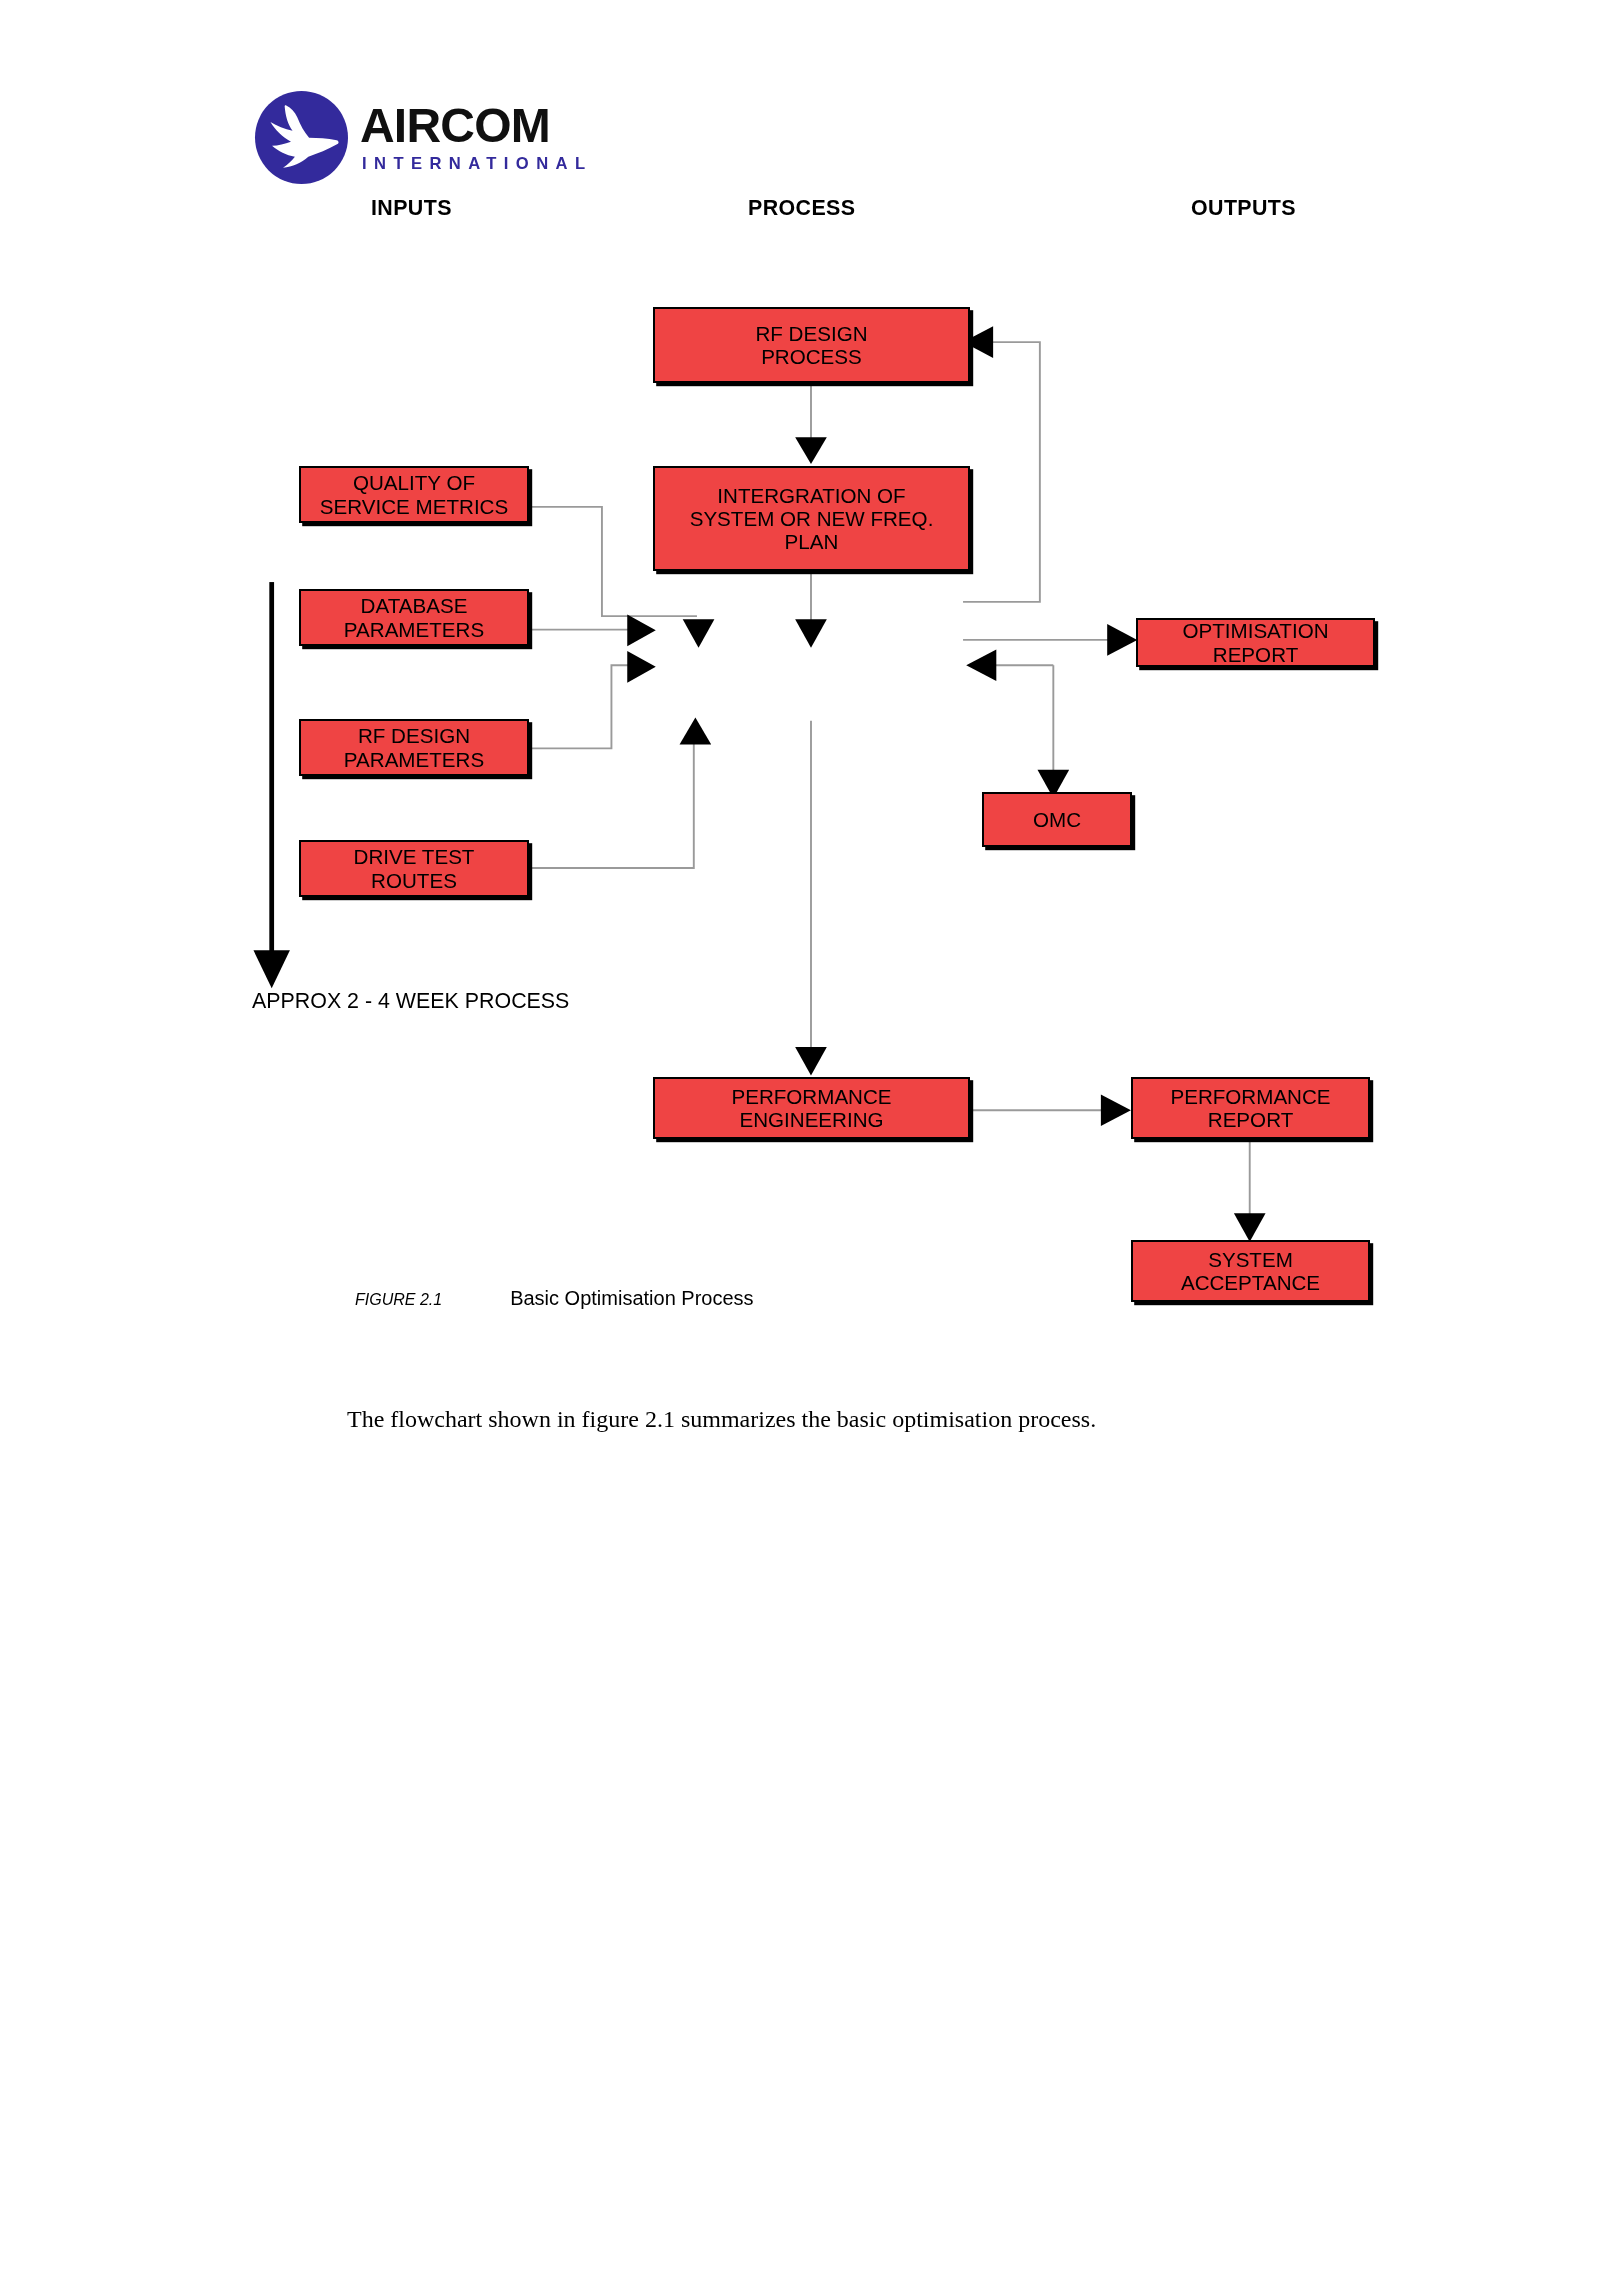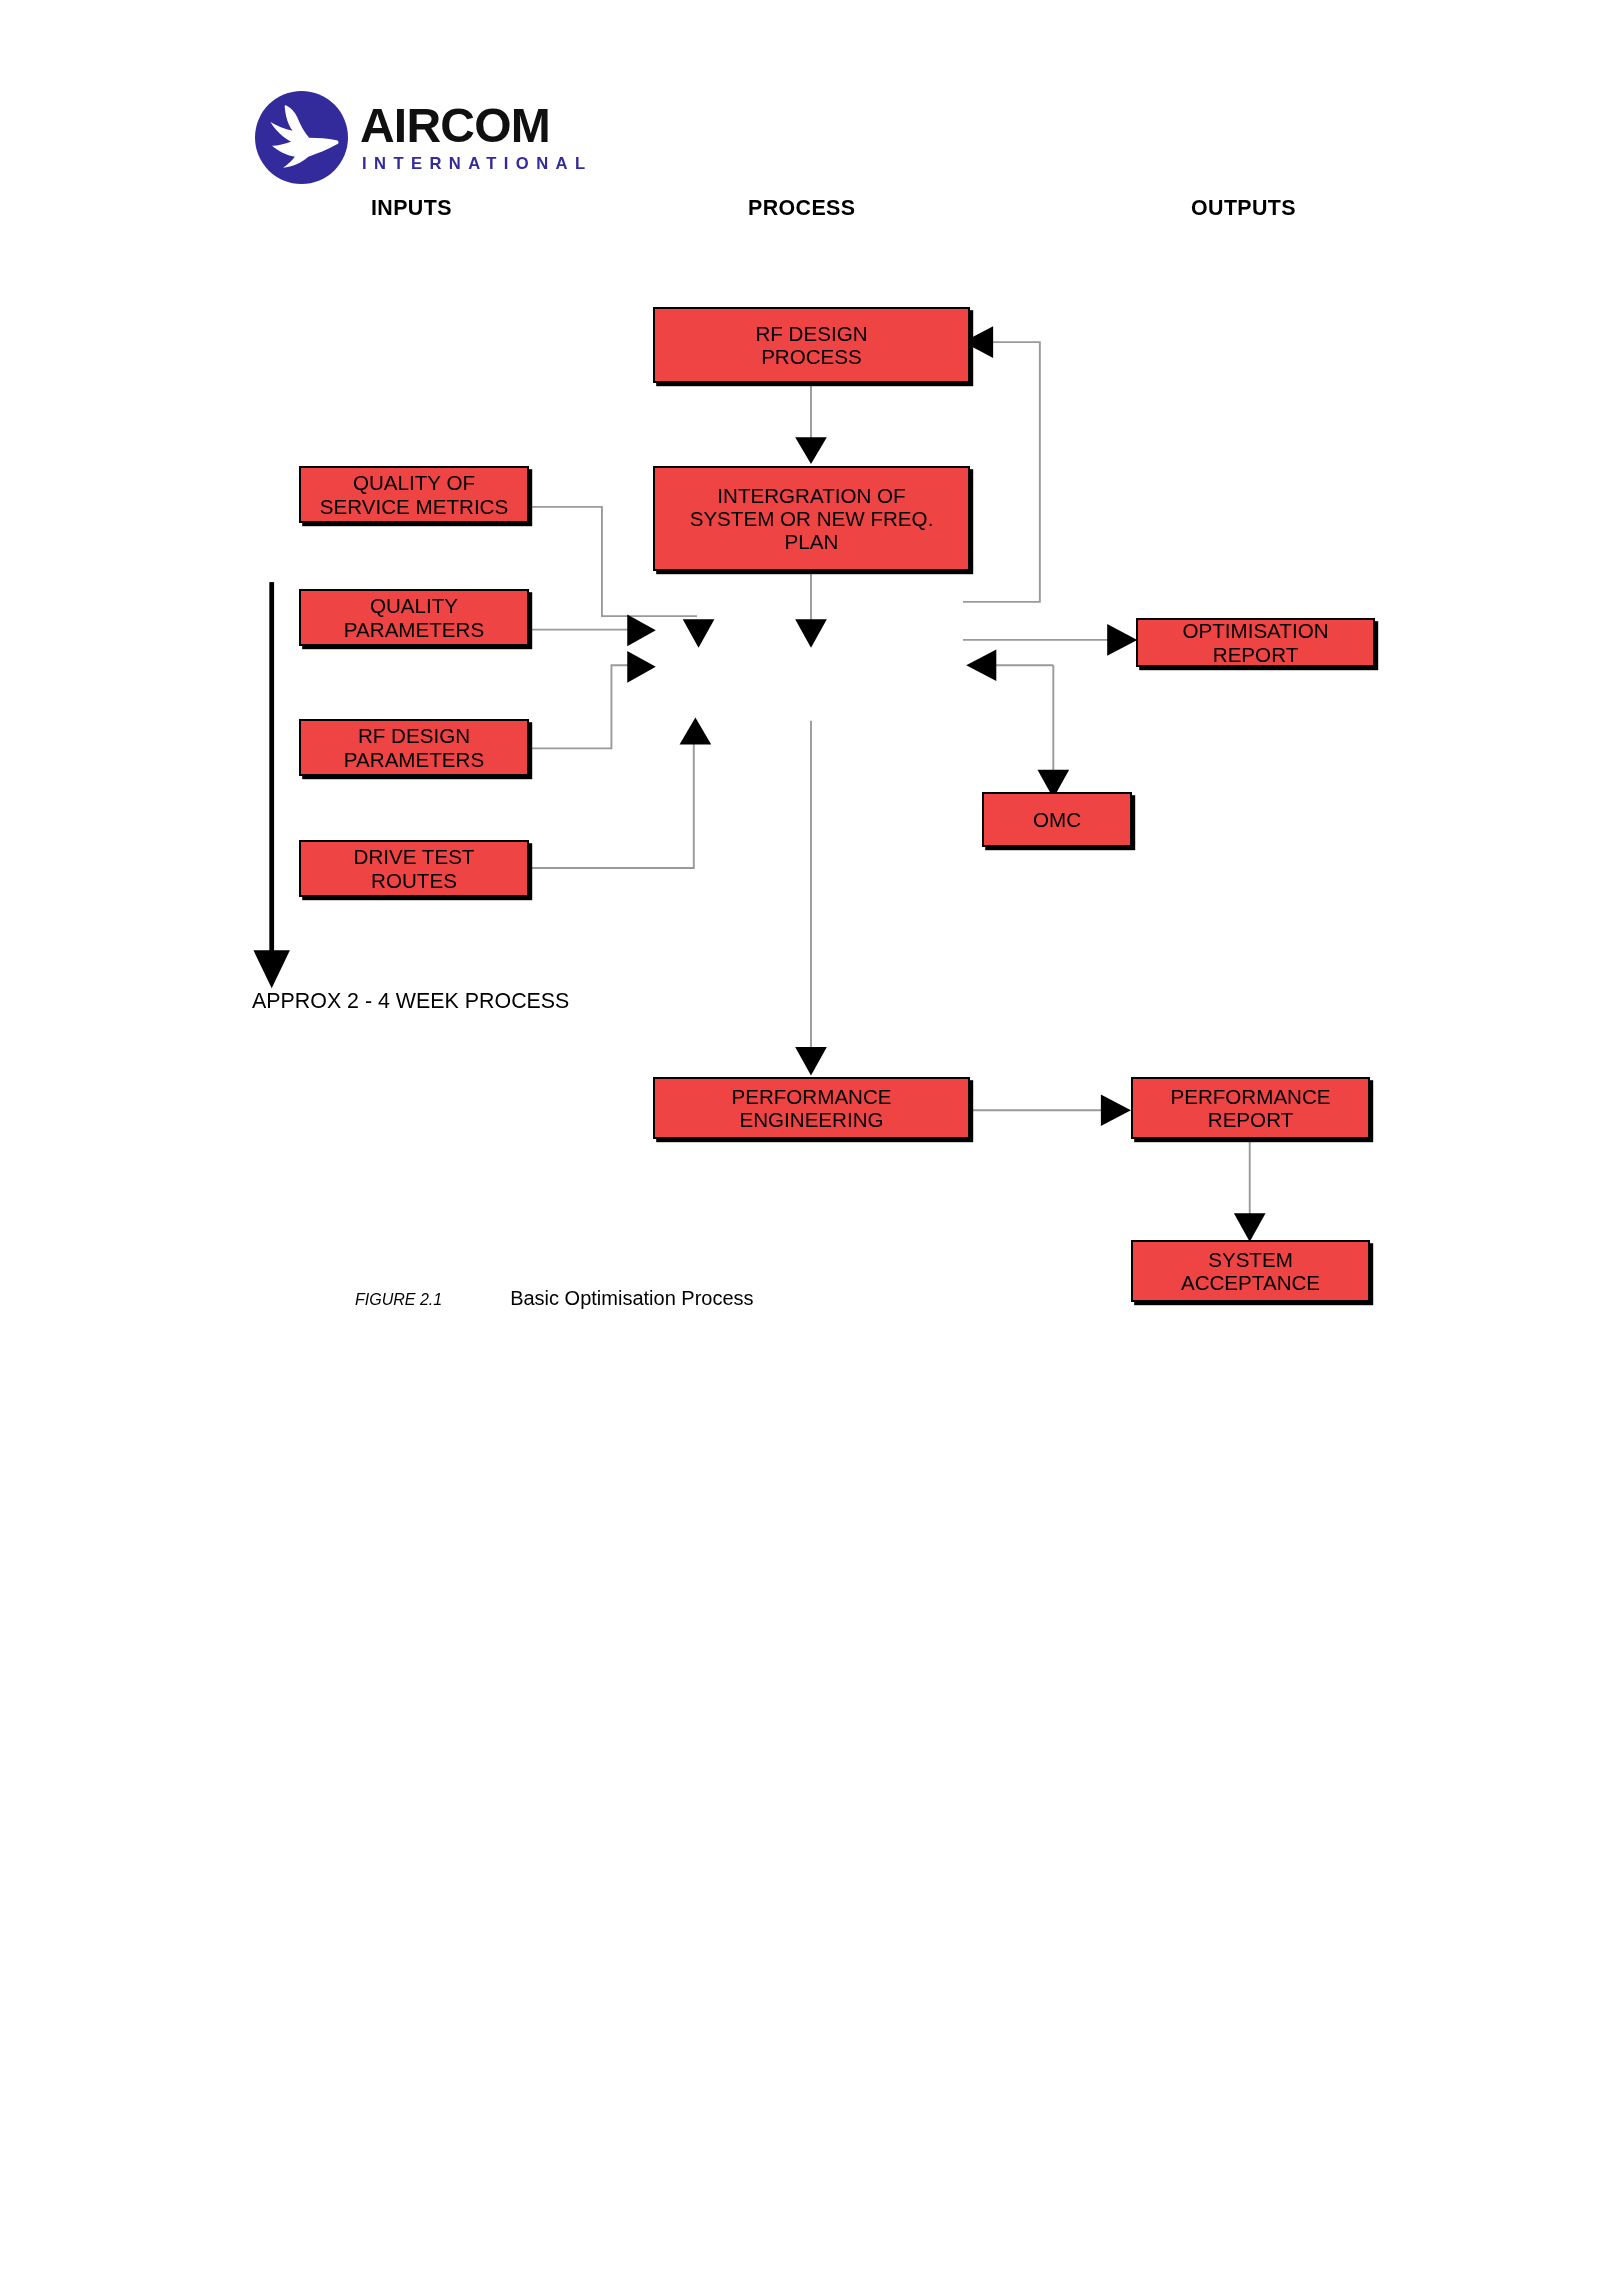--- a/index.html
+++ b/index.html
@@ -253,21 +253,21 @@
 
   <div class="fbox" style="left:299px; top:466px; width:230px; height:57px;">
     <div>
       <span>QUALITY OF</span>
       <span>SERVICE METRICS</span>
     </div>
   </div>
 
   <div class="fbox" style="left:299px; top:589px; width:230px; height:57px;">
     <div>
-      <span>QUALITY</span>
+      <span>DATABASE</span>
       <span>PARAMETERS</span>
     </div>
   </div>
 
   <div class="fbox" style="left:299px; top:719px; width:230px; height:57px;">
     <div>
       <span>RF DESIGN</span>
       <span>PARAMETERS</span>
     </div>
   </div>
@@ -313,15 +313,16 @@
       <span>ACCEPTANCE</span>
     </div>
   </div>
 
   <div id="timeline-label">APPROX 2 - 4 WEEK PROCESS</div>
 
   <div id="caption">
     <span id="caption-num">FIGURE 2.1</span><span id="caption-text">Basic Optimisation Process</span>
   </div>
 
+  <div id="body-para">The flowchart shown in figure 2.1 summarizes the basic optimisation process.</div>
 
 </div>
 
 
 </body></html>

